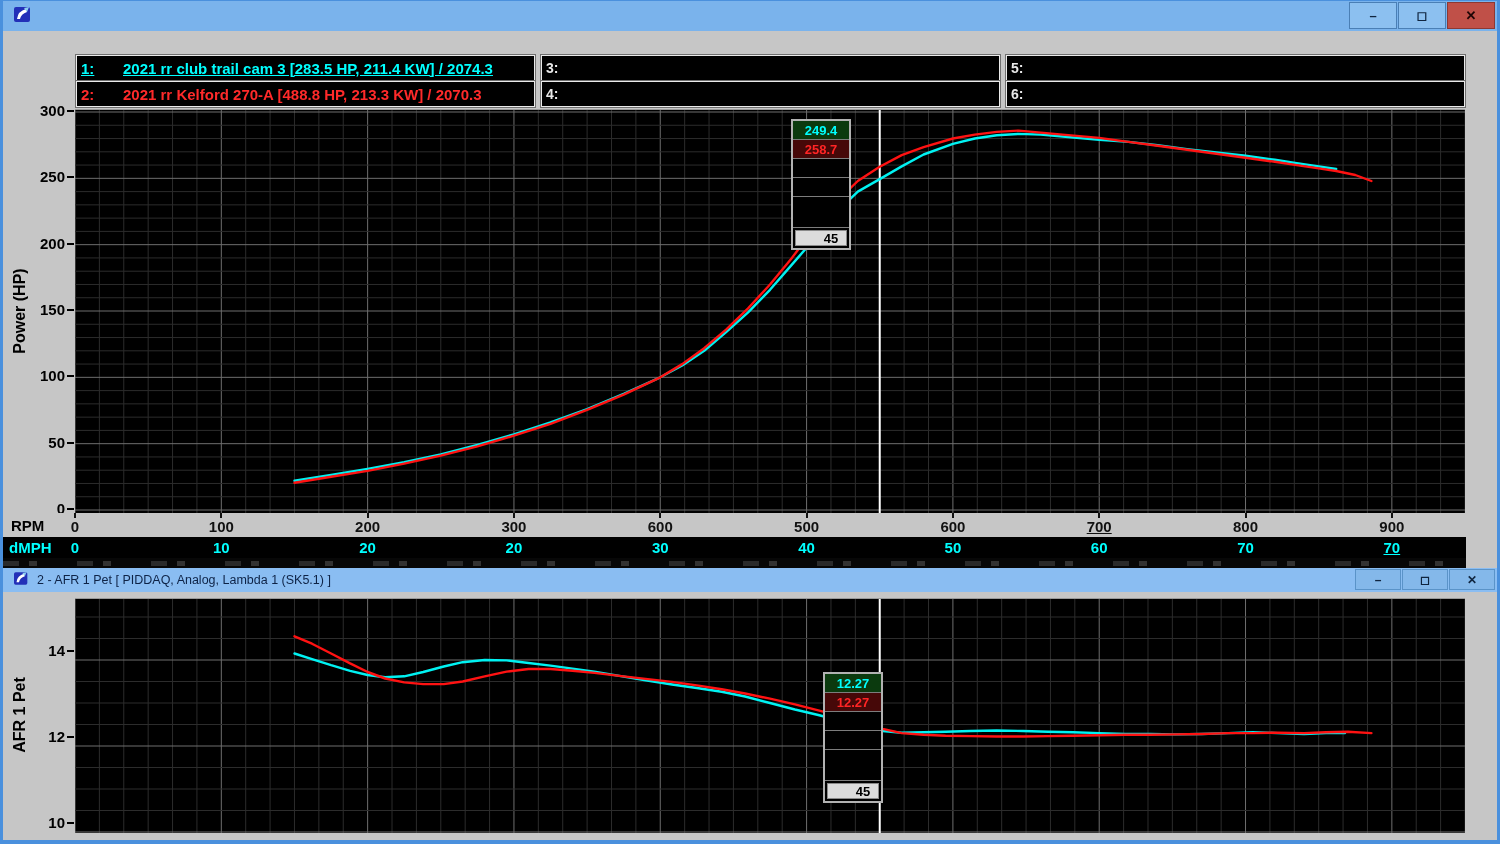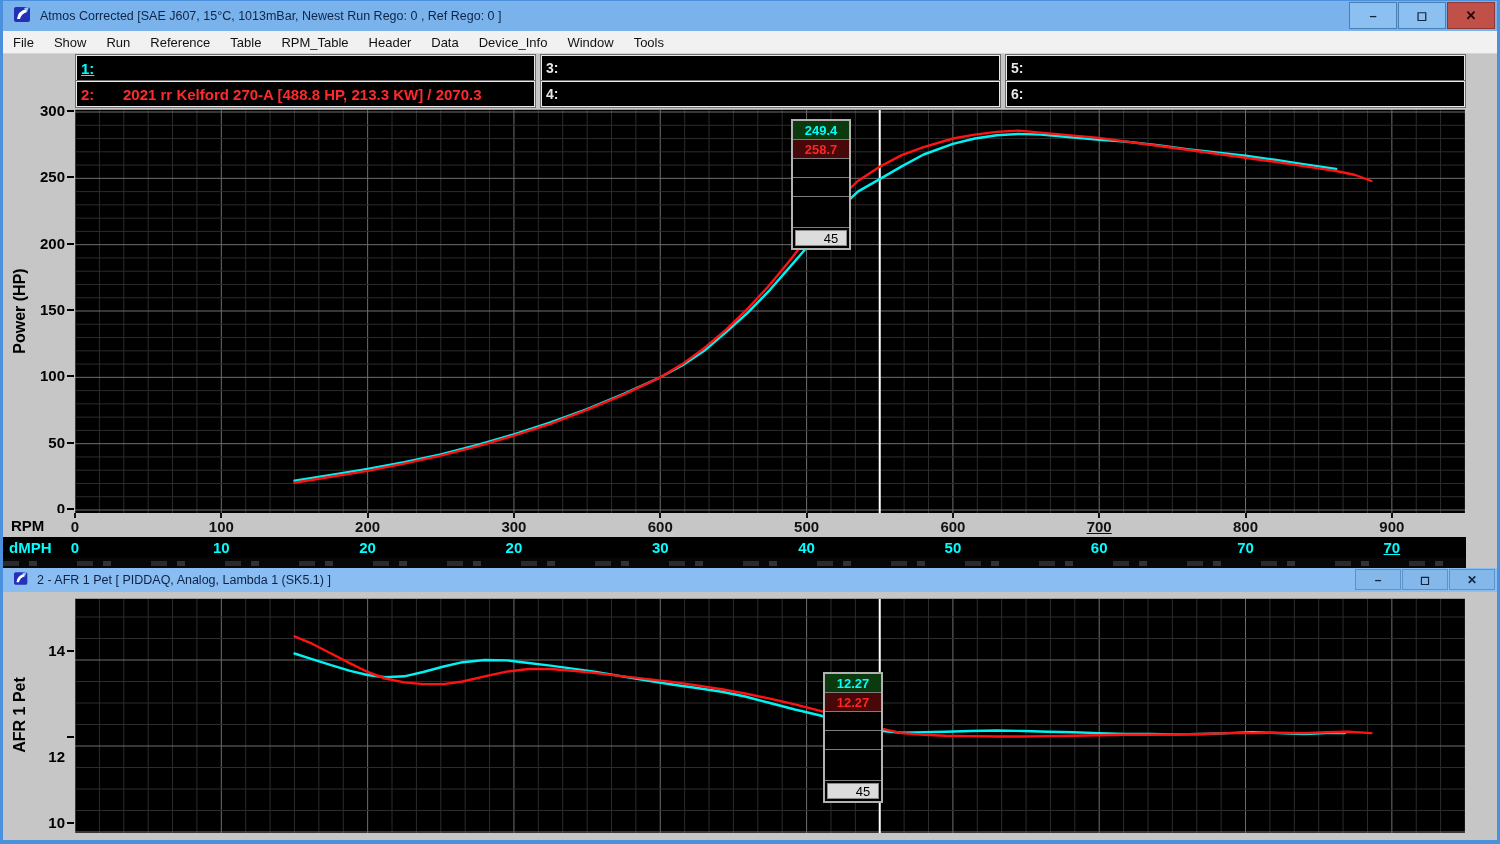--- a/index.html
+++ b/index.html
@@ -53,59 +53,46 @@
       background-image:repeating-linear-gradient(90deg,#2a2a2a 0 16px,#070707 16px 26px,#323232 26px 34px,#070707 34px 74px);
       background-size:100% 5px;background-repeat:repeat-x;background-position:0 3px;}
   
   .cursor-box{position:absolute;width:56px;background:#000;border:2px solid #b2b2b2;box-sizing:content-box;z-index:6;}
   .cbox-cell{height:18px;border-bottom:1px solid #7d7d7d;display:flex;align-items:center;justify-content:center;
              font-weight:bold;font-size:13px;}
   .cbox-v1{background:#0b3a0e;color:#00ffff;}
   .cbox-v2{background:#460808;color:#ff2525;}
   .cbox-tall{height:30px;}
   .cbox-x{margin:2px;height:14px;background:#dcdcdc;color:#000;border:1px solid #8a8a8a;
-          display:flex;align-items:center;justify-content:center;font-weight:normal;font-size:13px;padding-left:20px;}
+          display:flex;align-items:center;justify-content:center;font-weight:bold;font-size:13px;padding-left:20px;}
 </style>
 </head>
 <body>
 
 <div class="window" id="win-top">
 
   <div class="titlebar">
     <span class="app-icon">
       <svg width="18" height="16" viewBox="0 0 18 16">
           <rect x="0" y="1" width="16" height="15" rx="2" fill="#2330b8"></rect>
           <path d="M3 13 Q4 5 12 3 L13 6 Q7 8 6 13 Z" fill="#ffffff"></path>
           <path d="M10 2 L15 1 L13 6 Z" fill="#8fd0f0"></path>
         </svg>
     </span>
-    <span class="win-title">Atmos Corrected [SAE J607, 15°C, 1013mBar,  Newest Run Rego: 0 ,  Ref Rego: 0 ]</span>
     <span class="winbtns">
       <span class="winbtn">–</span>
       <span class="winbtn">◻</span>
       <span class="winbtn close-red">✕</span>
     </span>
   </div>
 
-  <div class="menubar">
-    <span class="menu-item">File</span>
-    <span class="menu-item">Show</span>
-    <span class="menu-item">Run</span>
-    <span class="menu-item">Reference</span>
-    <span class="menu-item">Table</span>
-    <span class="menu-item">RPM_Table</span>
-    <span class="menu-item">Header</span>
-    <span class="menu-item">Data</span>
-    <span class="menu-item">Device_Info</span>
-    <span class="menu-item">Window</span>
-    <span class="menu-item">Tools</span>
-  </div>
 
   <div class="legend-box" style="left:74px;top:55px;width:457px;">
     <span class="legend-num run1-c">1:</span>
+    <span class="legend-text run1-c">2021 rr club trail cam 3 [283.5 HP, 211.4 KW] / 2074.3</span>
   </div>
   <div class="legend-box" style="left:74px;top:81px;width:457px;">
     <span class="legend-num run2-c" style="text-decoration:none;">2:</span>
     <span class="legend-text run2-c">2021 rr Kelford 270-A [488.8 HP, 213.3 KW] / 2070.3</span>
   </div>
   <div class="legend-box" style="left:539px;top:55px;width:457px;">
     <span class="slot-num">3:</span>
   </div>
   <div class="legend-box" style="left:539px;top:81px;width:457px;">
     <span class="slot-num">4:</span>
@@ -298,21 +285,21 @@
       <span class="winbtn">✕</span>
     </span>
   </div>
 
   <div class="ylabel-wrap" style="top:30px;height:234px;">
     <span class="ylabel">AFR 1 Pet</span>
   </div>
   <div class="gutter" style="top:22px;height:234px;">
       <span class="ytick" style="top: 52px;">14</span>
       <i class="ydash" style="top: 60px;"></i>
-      <span class="ytick" style="top: 138px; margin-top: 20px;">12</span>
+      <span class="ytick" style="top: 138px;">12</span>
       <i class="ydash" style="top: 146px;"></i>
       <span class="ytick" style="top: 224px;">10</span>
       <i class="ydash" style="top: 232px;"></i>
     </div>
 
   <svg class="plot" style="left:72px;top:30px;" width="1390" height="234" viewBox="0 0 1390 234">
       <line x1="0" y1="0" x2="0" y2="234" class="gmaj"></line>
       <line x1="24.38601368421053" y1="0" x2="24.38601368421053" y2="234" class="gmin"></line>
       <line x1="48.77202736842106" y1="0" x2="48.77202736842106" y2="234" class="gmin"></line>
       <line x1="73.15804105263157" y1="0" x2="73.15804105263157" y2="234" class="gmin"></line>

